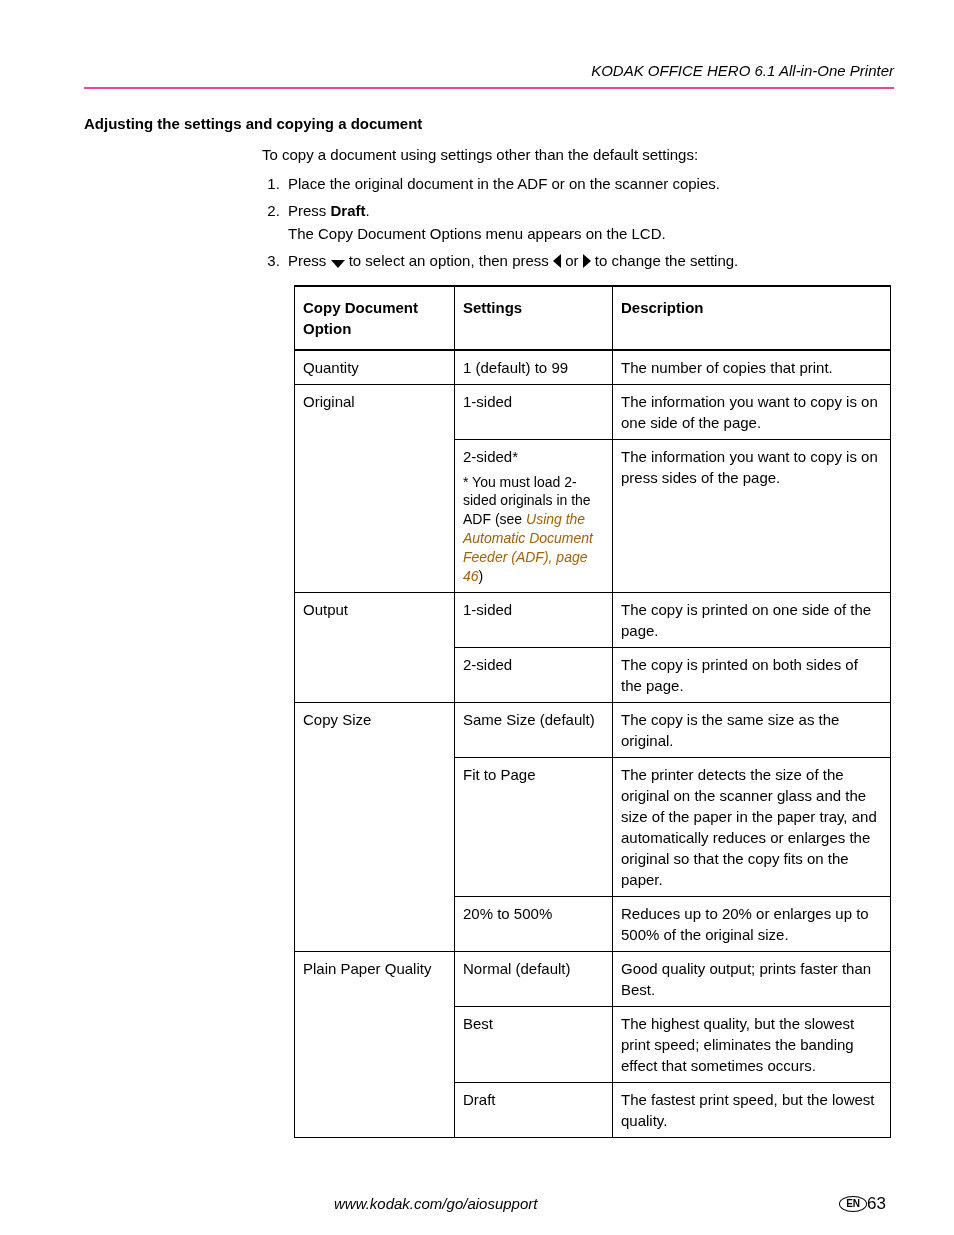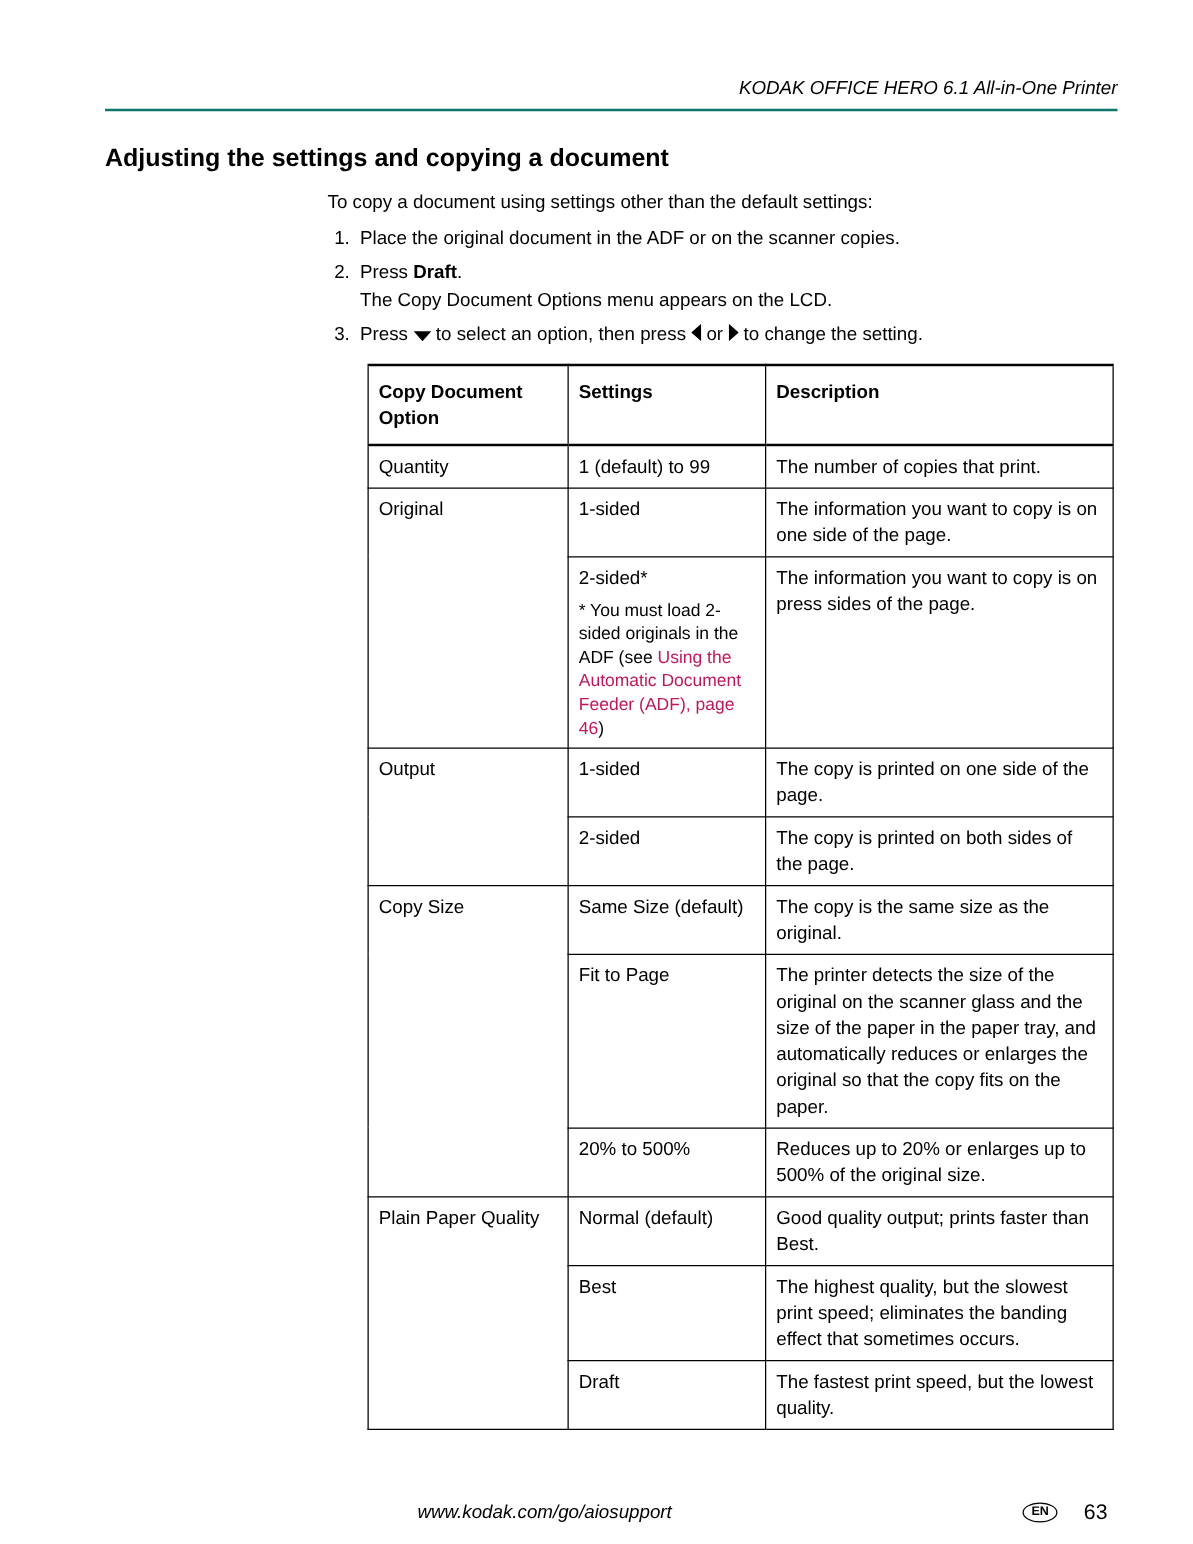--- a/index.html
+++ b/index.html
@@ -10,26 +10,26 @@
     margin: 0;
     padding: 60px 60px 40px 84px;
     width: 954px;
     box-sizing: border-box;
     line-height: 1.4;
   }
   .header-line {
     text-align: right;
     font-style: italic;
     font-size: 15px;
-    border-bottom: 2px solid #0f766e;
+    border-bottom: 2px solid #ec4899;
     padding-bottom: 6px;
     margin-bottom: 24px;
   }
   h2 {
-    font-size: 20px;
+    font-size: 15px;
     font-weight: 700;
     margin: 0 0 10px 0;
   }
   .intro {
     margin-left: 178px;
     margin-bottom: 8px;
   }
   ol.steps {
     margin: 0 0 12px 178px;
     padding-left: 22px;
@@ -64,35 +64,35 @@
     padding-top: 10px;
     padding-bottom: 10px;
     border-bottom: 2px solid #000;
   }
   table.options thead tr {
     border-top: 2px solid #000;
   }
   col.c1 { width: 160px; }
   col.c2 { width: 158px; }
   col.c3 { width: 278px; }
-  .link { color: #be185d; }
+  .link { color: #a16207; font-style: italic; }
   .note { font-size: 14px; line-height: 1.35; }
   .footer {
     margin-top: 54px;
     display: flex;
     justify-content: space-between;
     align-items: center;
     font-size: 15px;
     padding: 0 8px 0 0;
   }
   .footer-url { font-style: italic; margin-left: 250px;}
   .lang-badge {
     display: inline-flex;
     align-items: center;
-    gap: 21px;
+    gap: 0;
   }
   .oval {
     display: inline-block;
     border: 1.5px solid #000;
     border-radius: 50%;
     font-size: 10px;
     font-weight: 700;
     padding: 0px 6px;
     line-height: 14px;
   }

